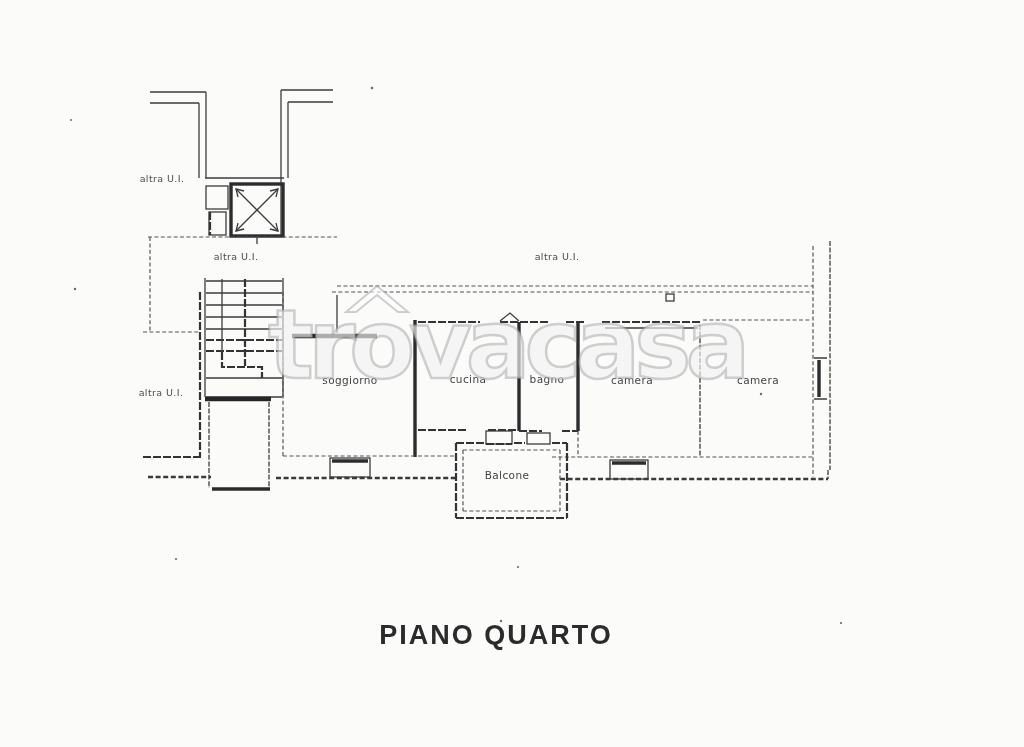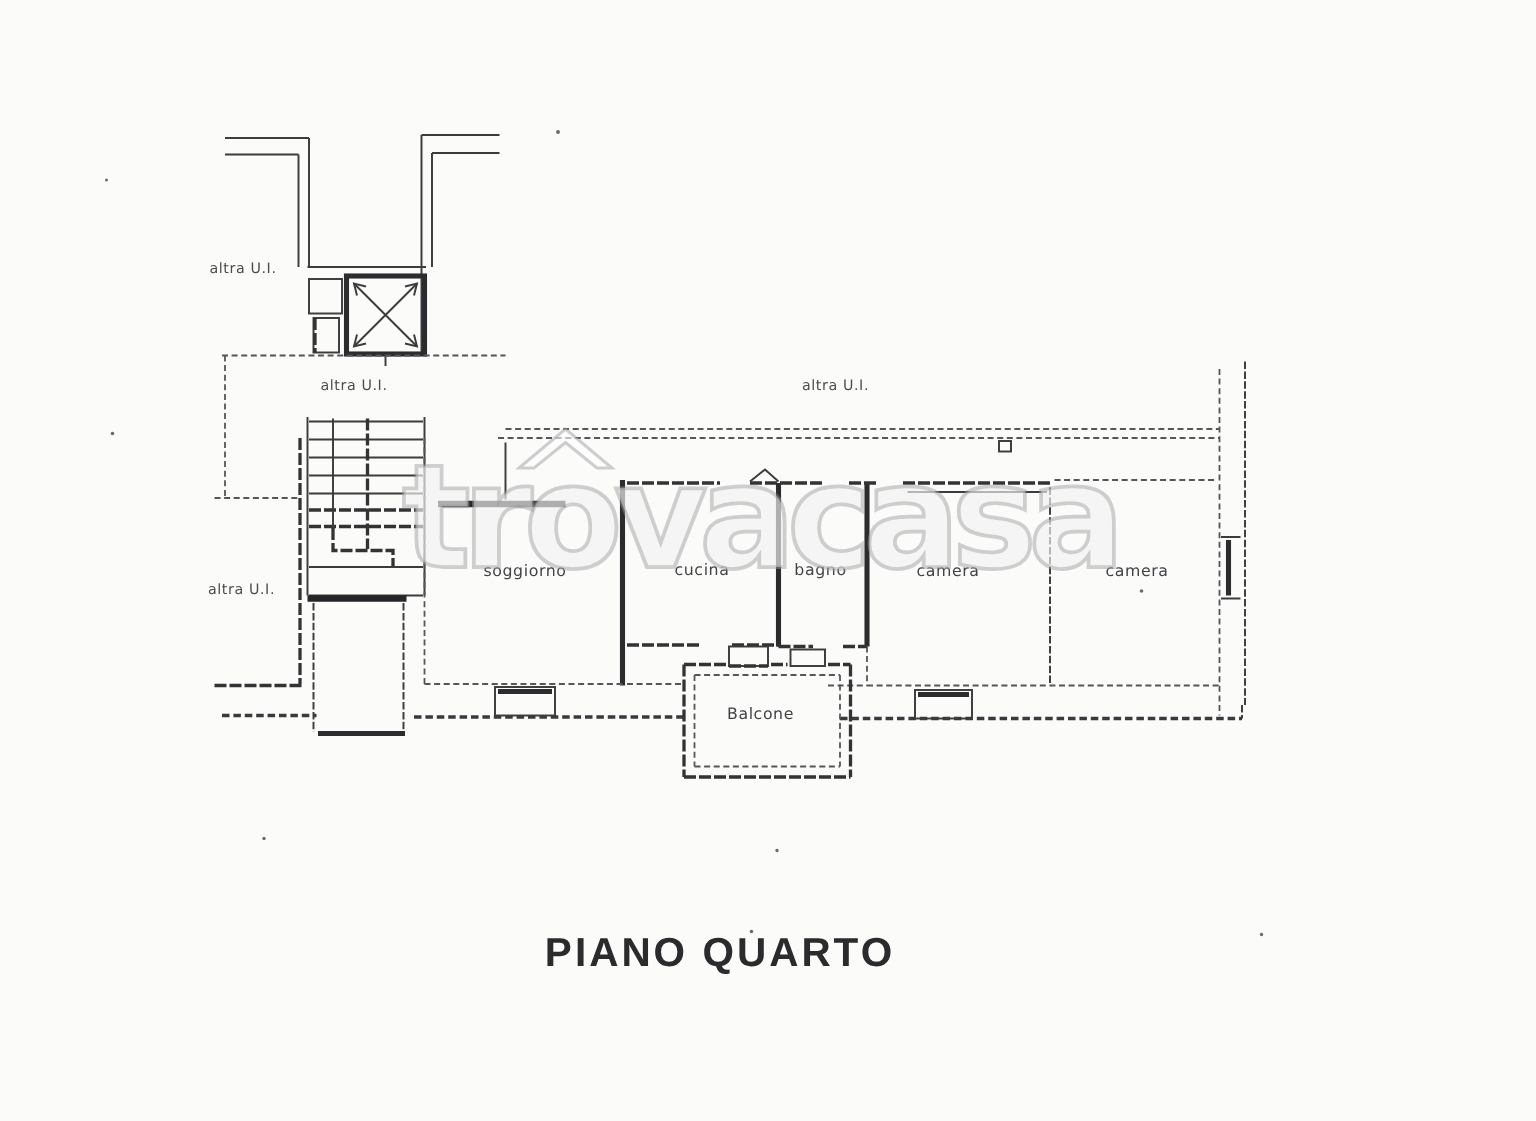--- a/index.html
+++ b/index.html
@@ -38,21 +38,21 @@
     font-weight:bold;font-size:96px;line-height:1;
     letter-spacing:-6px;
     color:rgba(255,255,255,0.52);
     -webkit-text-stroke:2.5px rgba(158,158,158,0.46);
     text-shadow:0 0 1px rgba(200,200,200,0.3);
     user-select:none;
   }
   .wm-roof{position:absolute;left:74px;top:-18px;}
 
   .floor-title{
-    position:absolute;left:480px;top:620px;transform:translateX(-50%);
+    position:absolute;left:496px;top:620px;transform:translateX(-50%);
     font-family:"Liberation Sans","DejaVu Sans",sans-serif;
     font-weight:600;font-size:27px;letter-spacing:2px;
     color:#2b2b2d;white-space:nowrap;
   }
 </style>
 </head>
 <body>
 
 <div class="stage">
 

